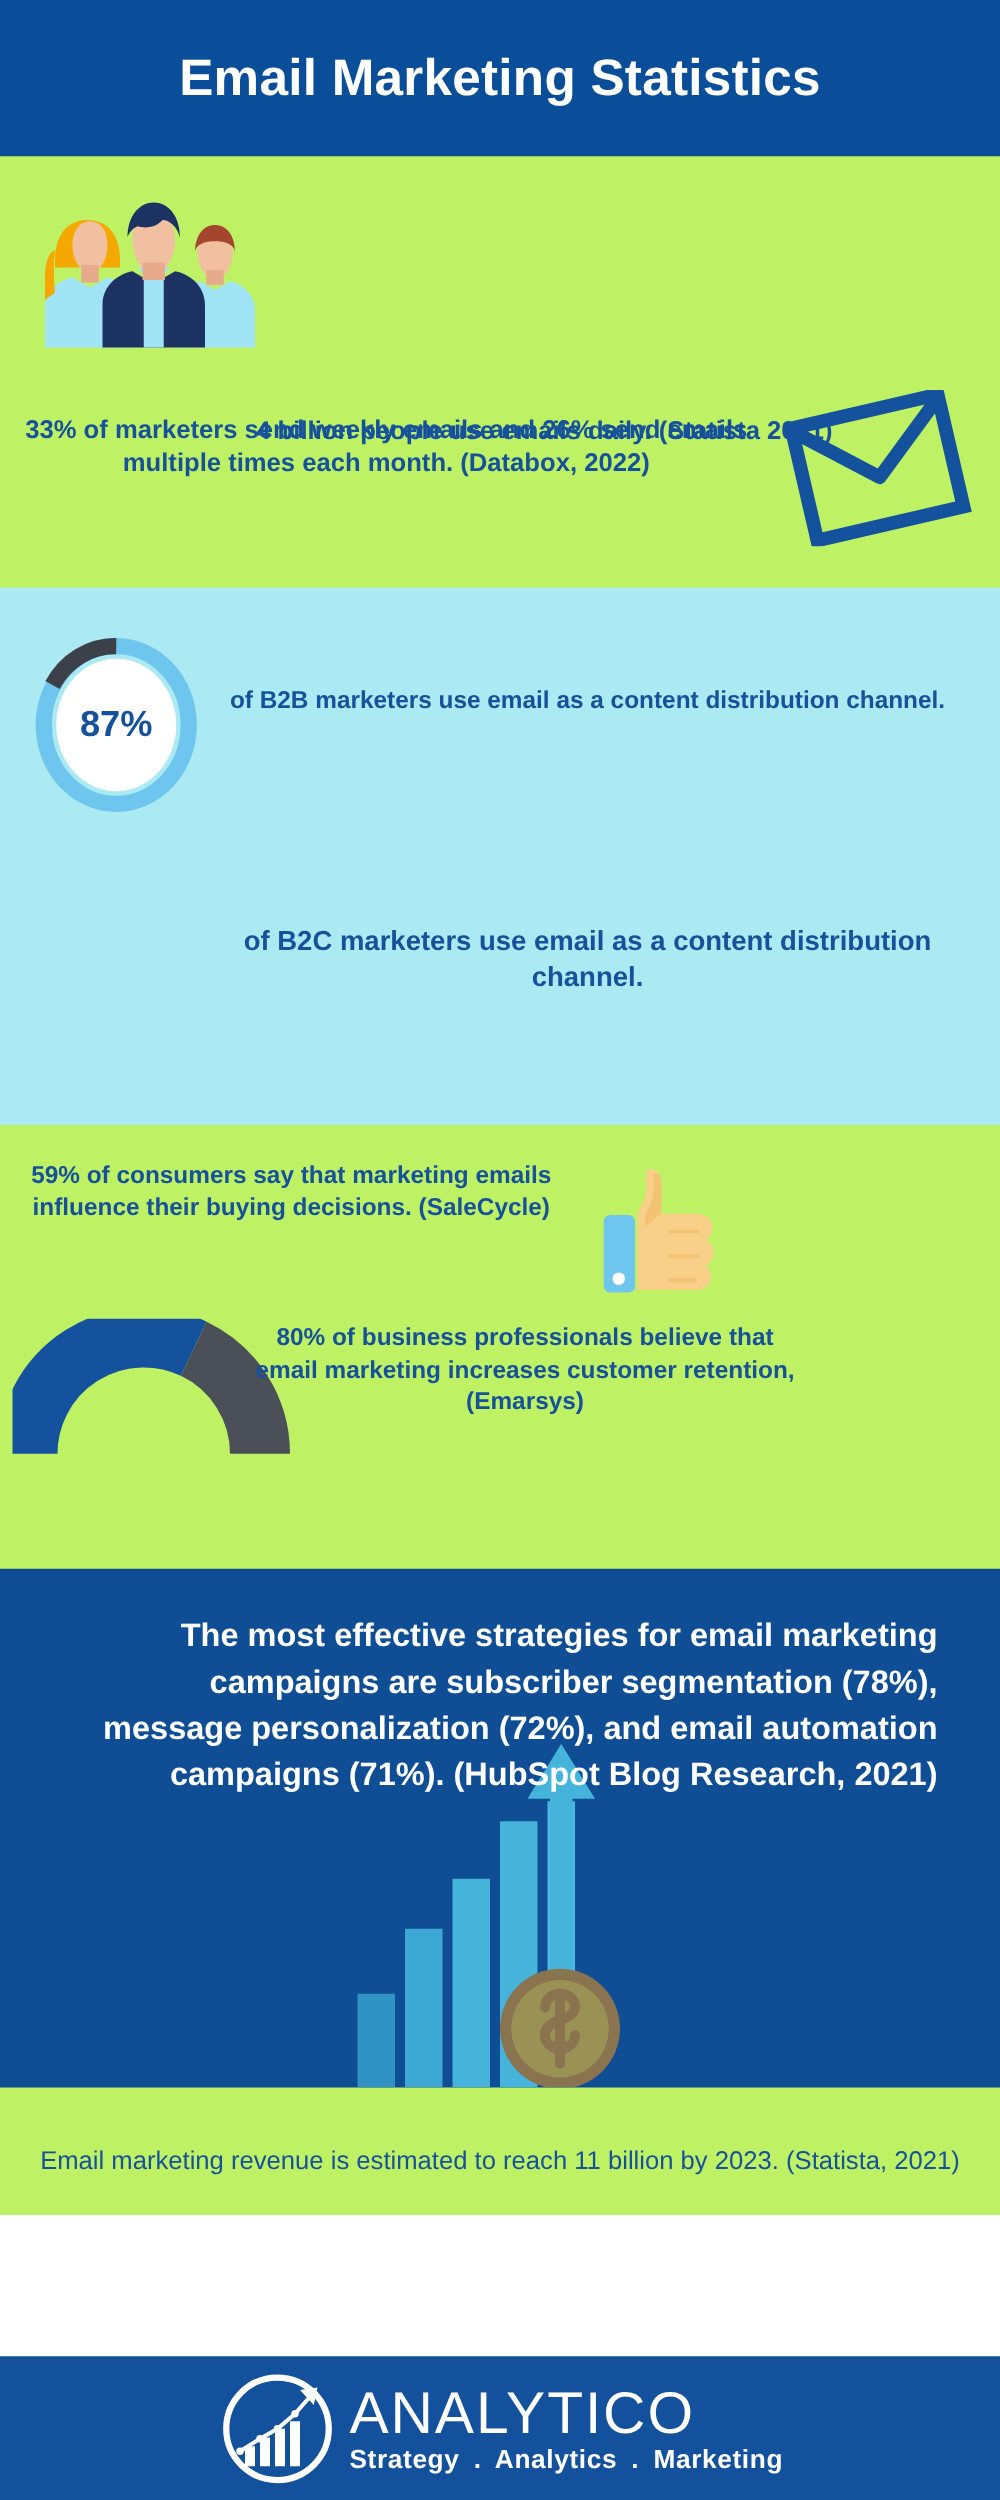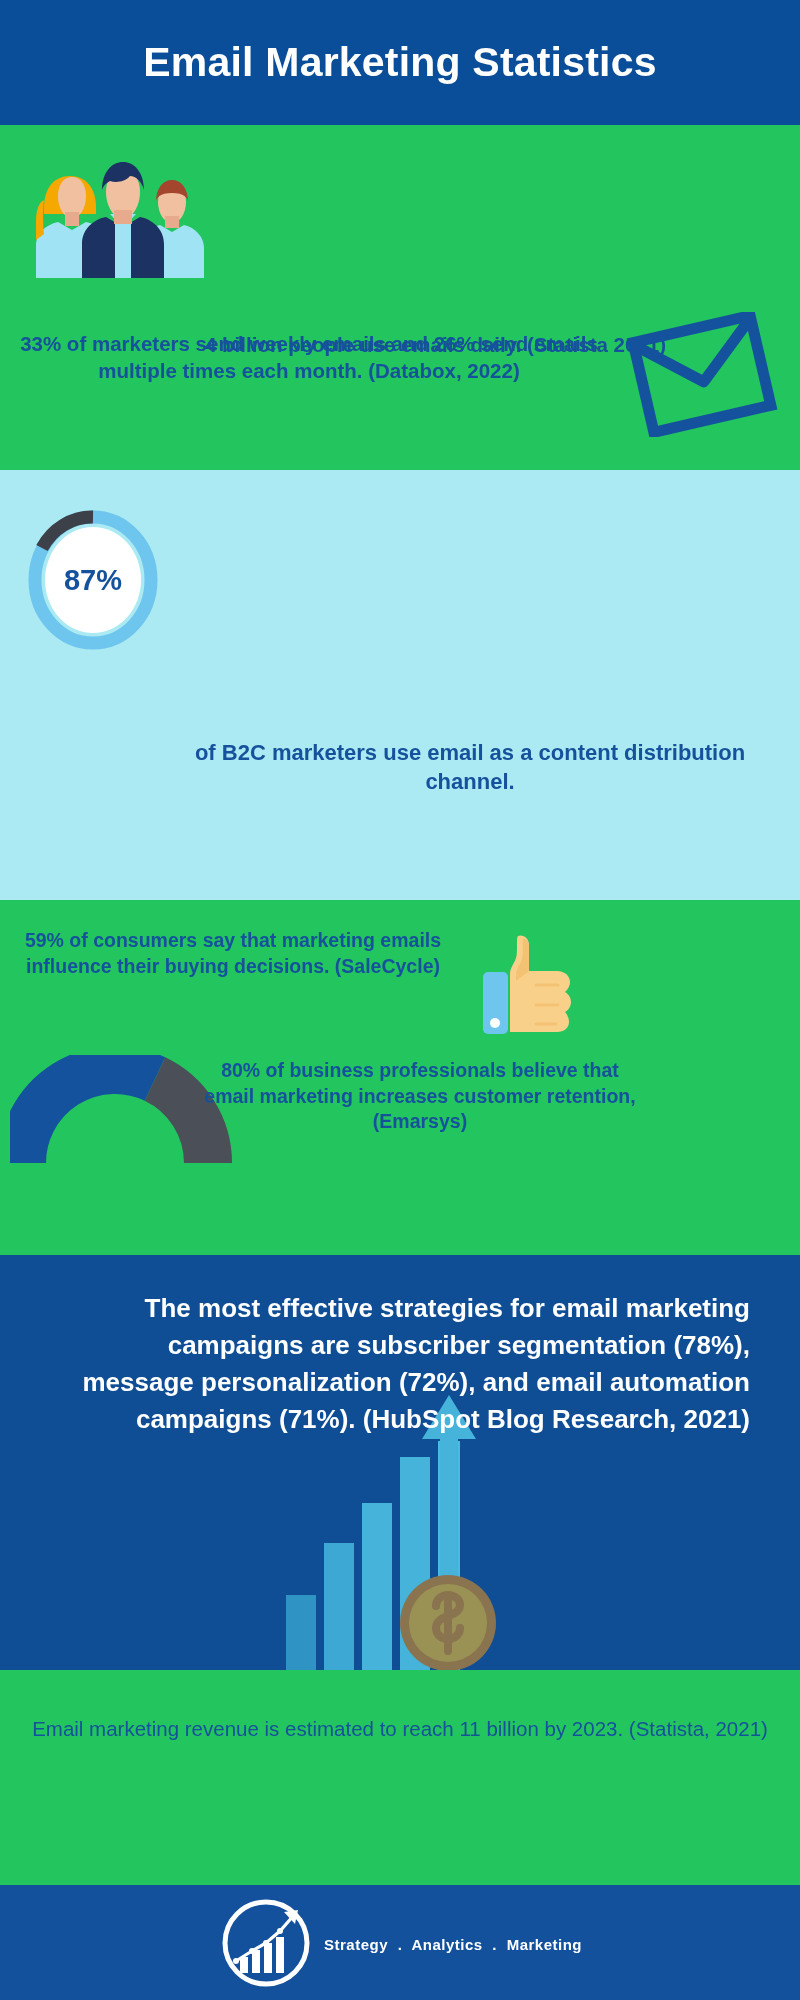--- a/index.html
+++ b/index.html
@@ -2,21 +2,21 @@
 <html><head>
 <meta charset="utf-8">
 <style>
   html,body{margin:0;padding:0;}
   body{
     width:800px;height:2000px;
     background:#ffffff;
     font-family:"Liberation Sans", sans-serif;
     overflow:hidden;
   }
-  .page{position:relative;width:800px;height:2000px;background:#22c55e;}
+  .page{position:relative;width:800px;height:1772px;background:#bef264;}
 
   
   .header{
     position:absolute;left:0;top:0;width:800px;height:125px;
     background:#0a4d98;
     display:flex;align-items:center;justify-content:center;
   }
   .header-title{
     color:#ffffff;font-size:41px;font-weight:bold;letter-spacing:.2px;
     text-align:center;line-height:1.1;
@@ -105,21 +105,21 @@
   .footer{
     position:absolute;left:0;top:1885px;width:800px;height:115px;
     background:#13519c;display:flex;align-items:center;justify-content:center;gap:10px;
   }
   .logo-mark{width:96px;height:96px;flex:0 0 auto;}
   .logo-text{display:flex;flex-direction:column;justify-content:center;}
   .logo-word{
     color:#ffffff;font-size:47px;letter-spacing:1.5px;line-height:1;font-weight:normal;
   }
   .logo-tag{
-    color:#ffffff;font-size:15px;font-weight:bold;letter-spacing:.5px;
+    color:#ffffff;font-size:21px;font-weight:bold;letter-spacing:.5px;
     margin-top:3px;text-align:center;
   }
   .logo-tag span.dot{display:inline-block;margin:0 5px;}
 </style>
 </head>
 <body>
 
 <div class="page">
 
   <div class="header">
@@ -163,20 +163,21 @@
   <div class="cyan-band"></div>
 
   <div class="donut-wrap donut-87">
     <svg viewBox="0 0 130 140" width="130" height="140">
       <ellipse cx="65" cy="70" rx="58" ry="63" fill="none" stroke="#6ec6ef" stroke-width="13"></ellipse>
       <path d="M65 7 A58 63 0 0 0 14 38" fill="none" stroke="#3c4049" stroke-width="13"></path>
       <ellipse cx="65" cy="70" rx="48" ry="53" fill="#ffffff"></ellipse>
     </svg>
     <div class="donut-label">87%</div>
   </div>
+  <div class="stat-text txt-b2b">of B2B marketers use email as a content distribution channel.</div>
 
   <div class="stat-text txt-b2c">of B2C marketers use email as a content distribution channel.</div>
 
   <div>
     <div class="stat-text txt-59">59% of consumers say that marketing emails influence their buying decisions. (SaleCycle)</div>
     <svg class="thumb-icon" viewBox="0 0 120 120">
       <path d="M52 8c5-2 11 2 11 9v26h28c8 0 13 5 13 11s-5 10-5 10 6 3 6 10-6 10-6 10 4 4 4 10-5 10-12 10H44V46c0-6 4-10 6-16 2-6 0-20 2-22z" fill="#f8d08a"></path>
       <path d="M63 43V18c0-5-3-8-6-7-1 3 1 13-1 20-2 6-6 10-6 16v6z" fill="#f3c273"></path>
       <rect x="17" y="44" width="25" height="62" rx="5" fill="#6ec6ef"></rect>
       <circle cx="29" cy="95" r="5" fill="#ffffff"></circle>
@@ -217,20 +218,21 @@
       <path d="M46 78 L46 48 L54 48 L54 78 Z" fill="#ffffff"></path>
       <path d="M58 78 L58 42 L66 42 L66 78 Z" fill="#ffffff"></path>
       <path d="M18 66 L34 56 L48 48 L62 36 L76 20" fill="none" stroke="#ffffff" stroke-width="3.2"></path>
       <path d="M66 17 L80 15 L77 29 Z" fill="#ffffff"></path>
       <circle cx="18" cy="66" r="3" fill="#ffffff"></circle>
       <circle cx="34" cy="56" r="3" fill="#ffffff"></circle>
       <circle cx="48" cy="48" r="3" fill="#ffffff"></circle>
       <circle cx="62" cy="36" r="3" fill="#ffffff"></circle>
     </svg>
     <div class="logo-text">
+      <div class="logo-word">ANALYTICO</div>
       <div class="logo-tag">
         <span>Strategy</span>
         <span class="dot">.</span>
         <span>Analytics</span>
         <span class="dot">.</span>
         <span>Marketing</span>
       </div>
     </div>
   </div>
 

